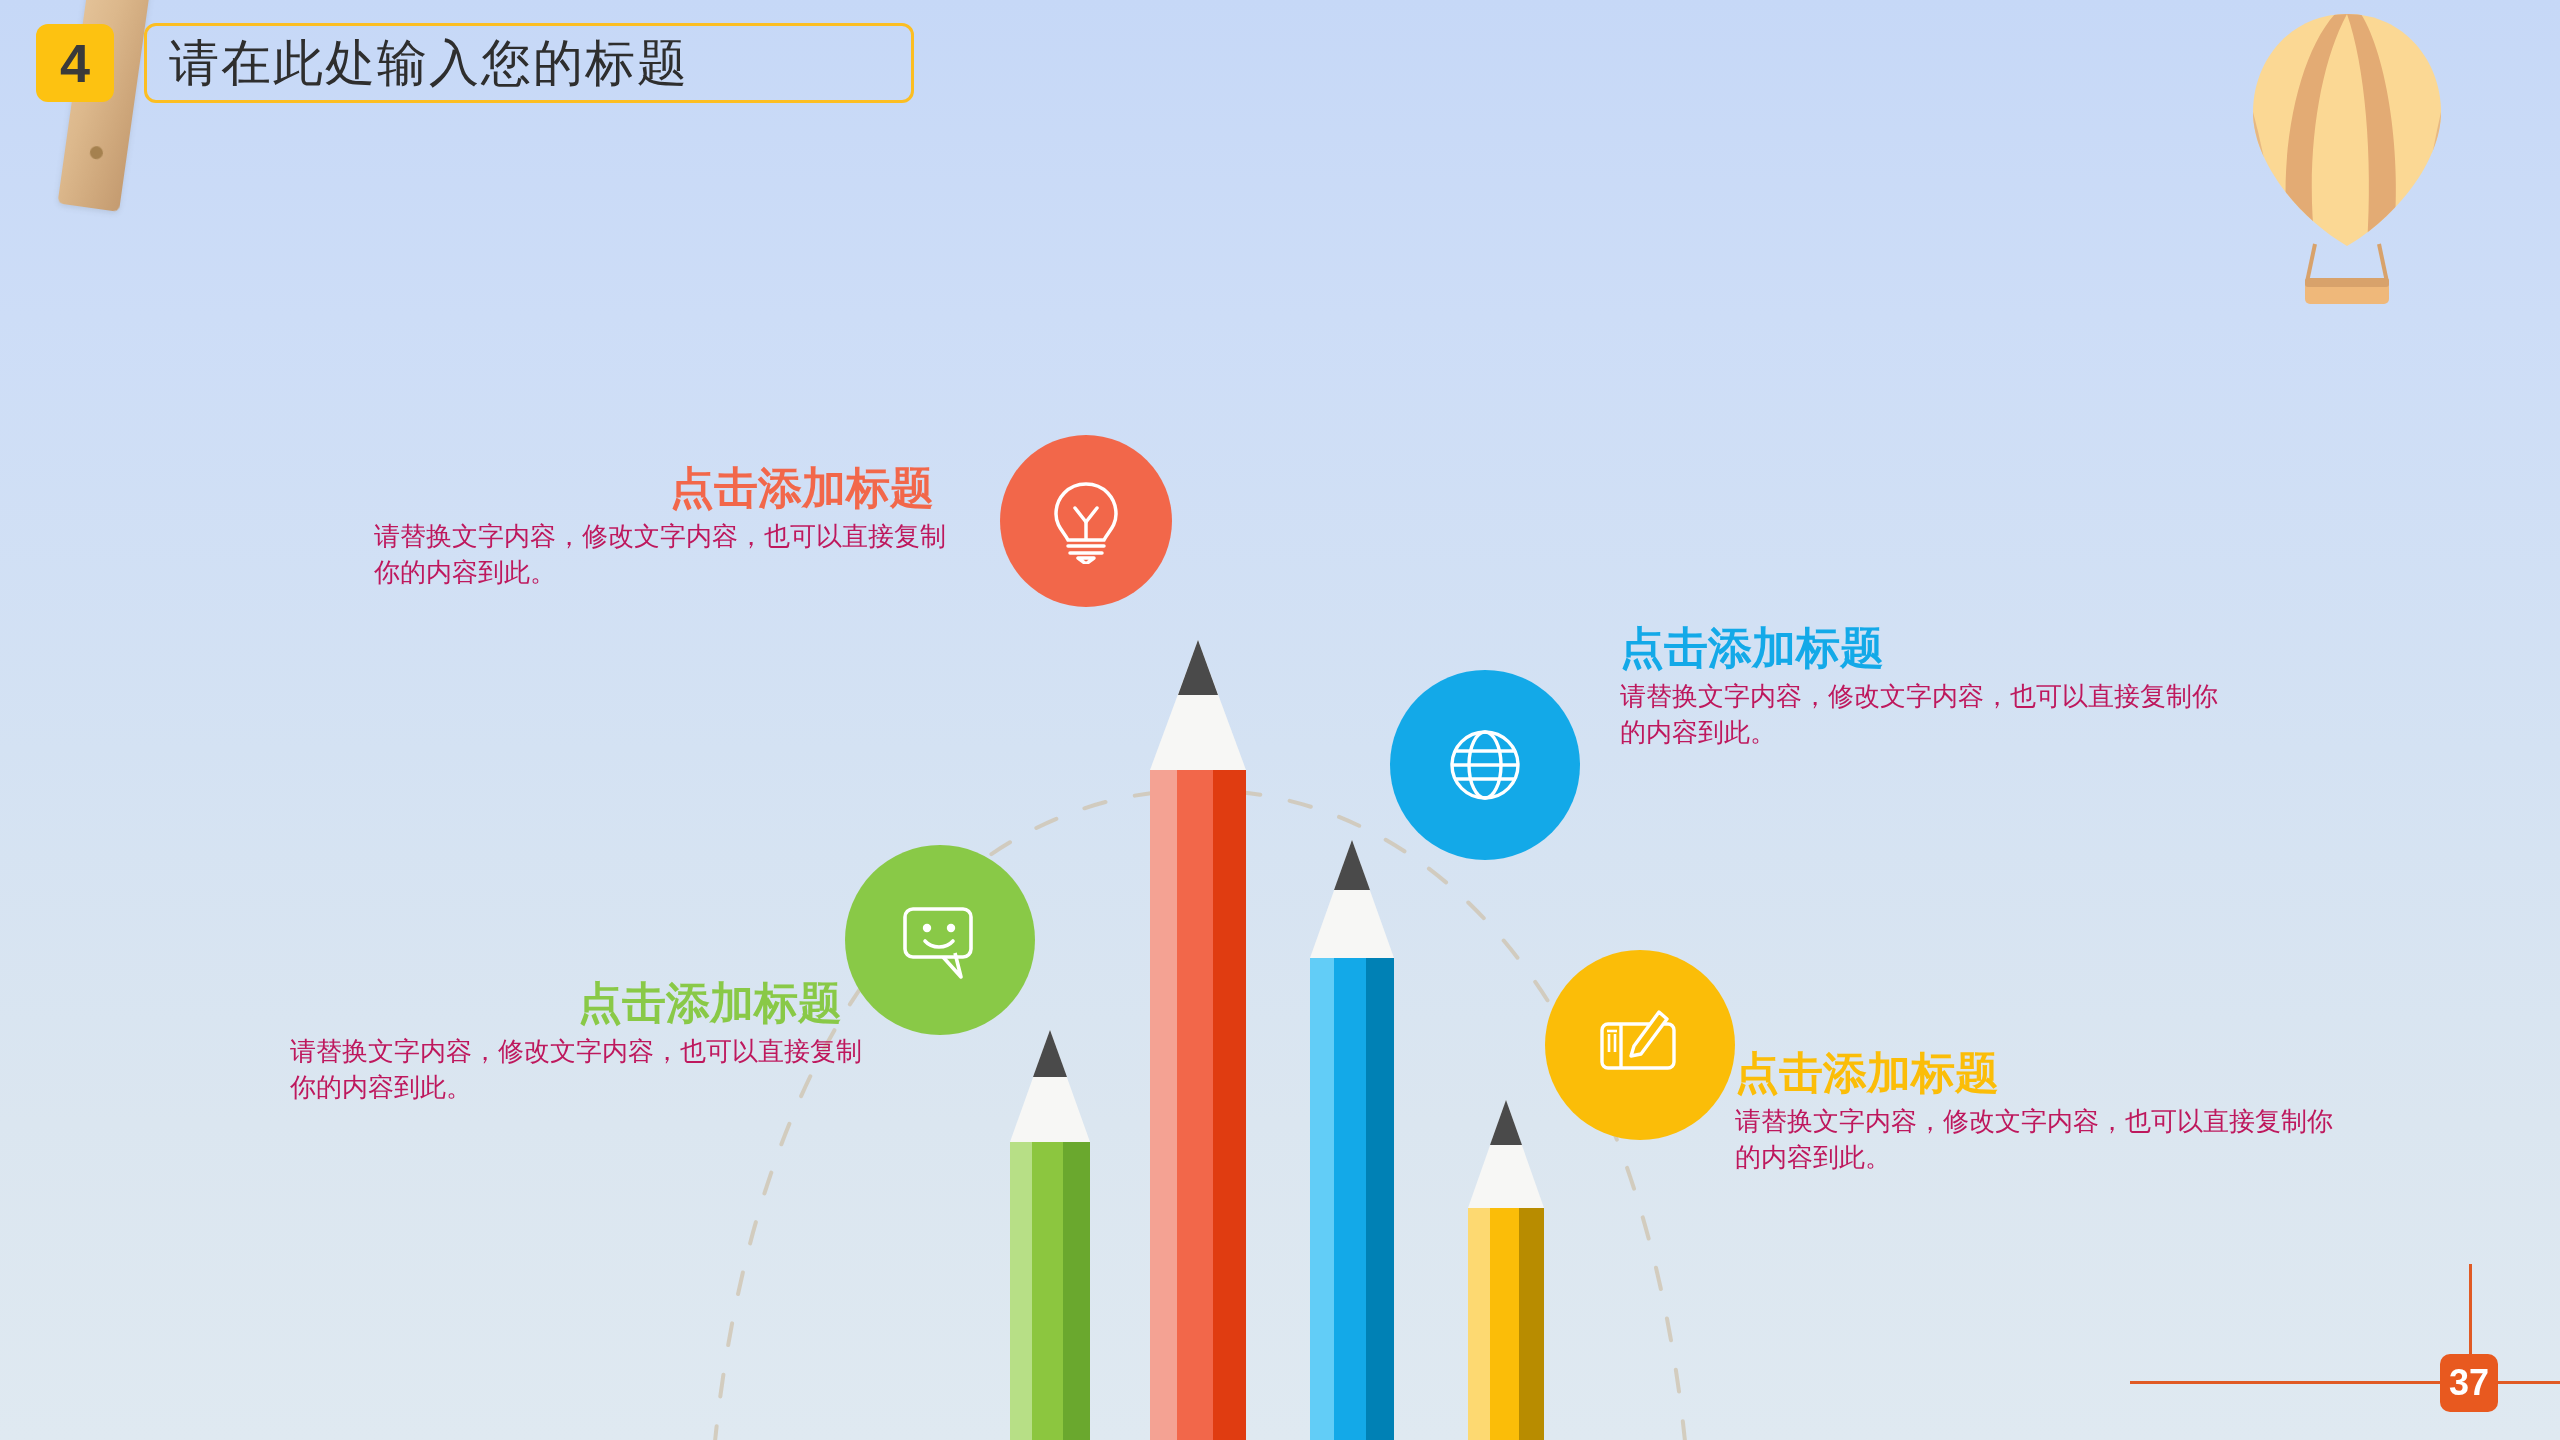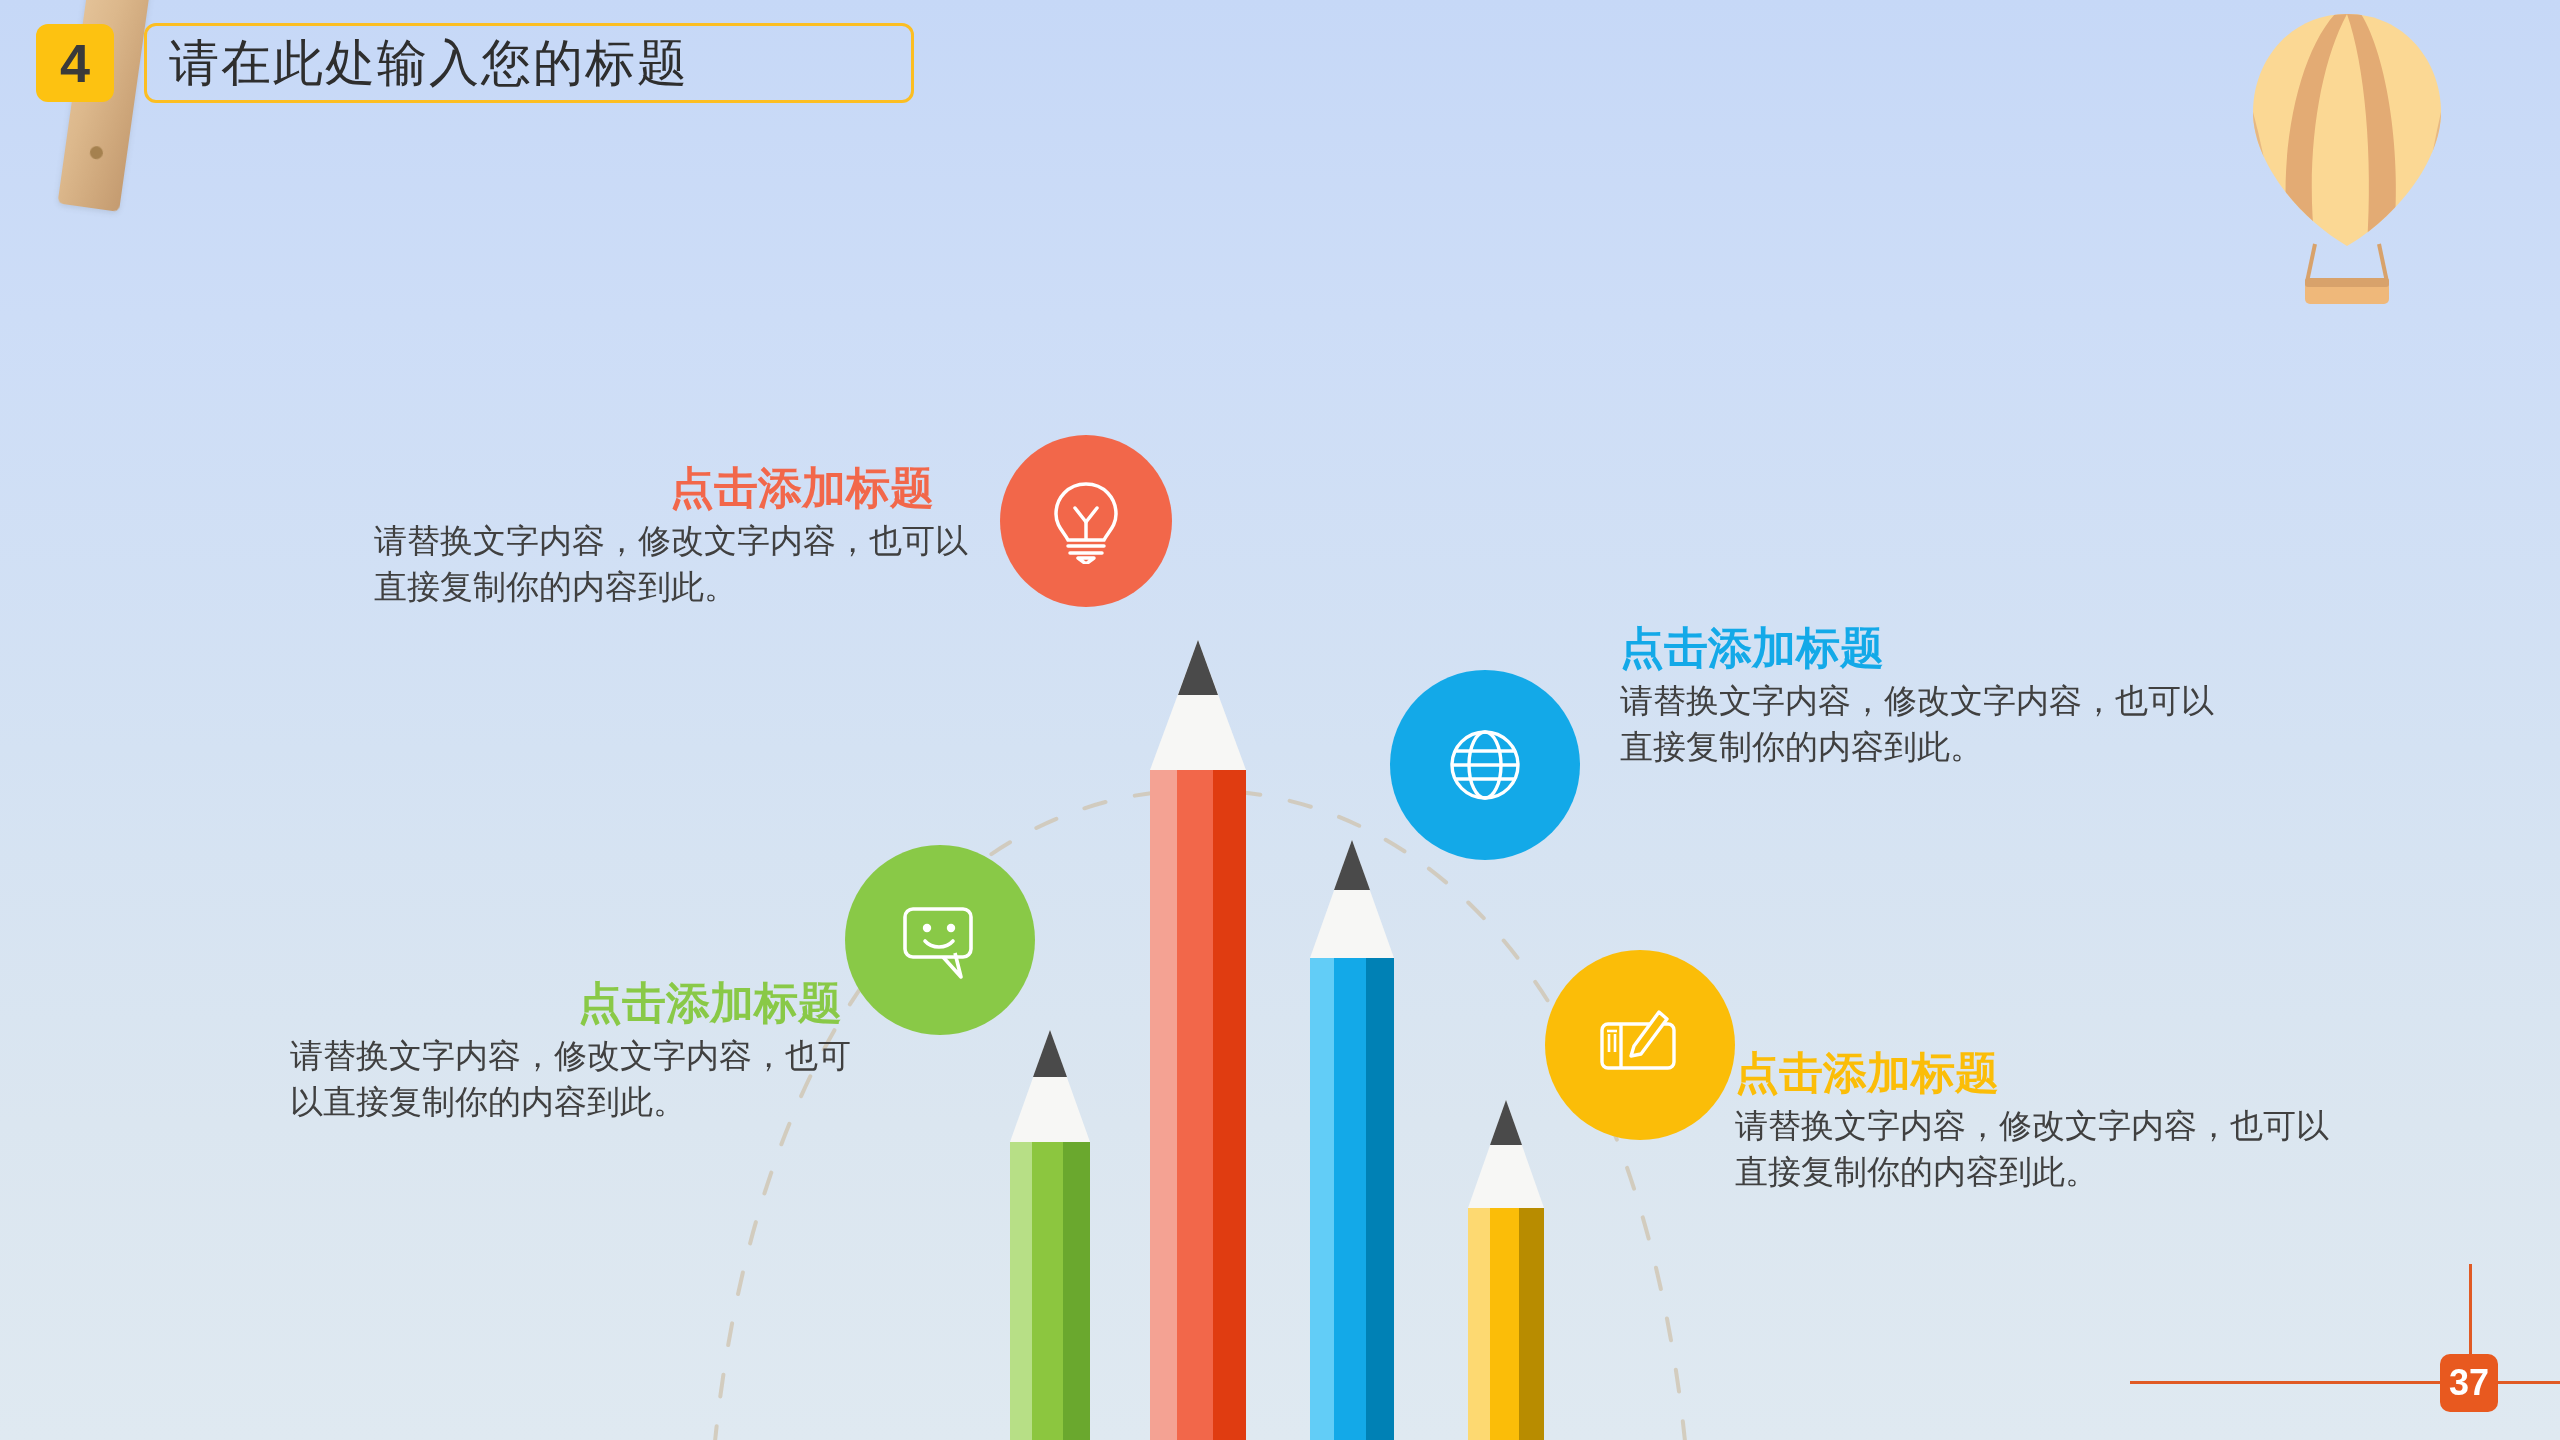--- a/index.html
+++ b/index.html
@@ -70,21 +70,21 @@
     display:flex; align-items:center; justify-content:center;
     z-index:4;
   }
   .circ svg { display:block; }
 
   
   .block { position:absolute; z-index:5;margin-top:25px; }
   .bh { font-size:44px; font-weight:bold; line-height:1.05; white-space:nowrap; }
   .bp {
     font-family:"Liberation Serif", serif;
-    font-size:33px; line-height:1.38; color:#404040;
+    font-size:26px; line-height:1.38; color:#be185d;
     width:600px; margin-top:8px;
   }
   .block.right-ind .bp { margin-left:26px; }
   .block.left-ind .bp { margin-left:0; }
 
   
   .foot-line-h {
     position:absolute; right:0; bottom:56px; width:430px; height:3px; background:#e05a24;
   }
   .foot-line-v {

